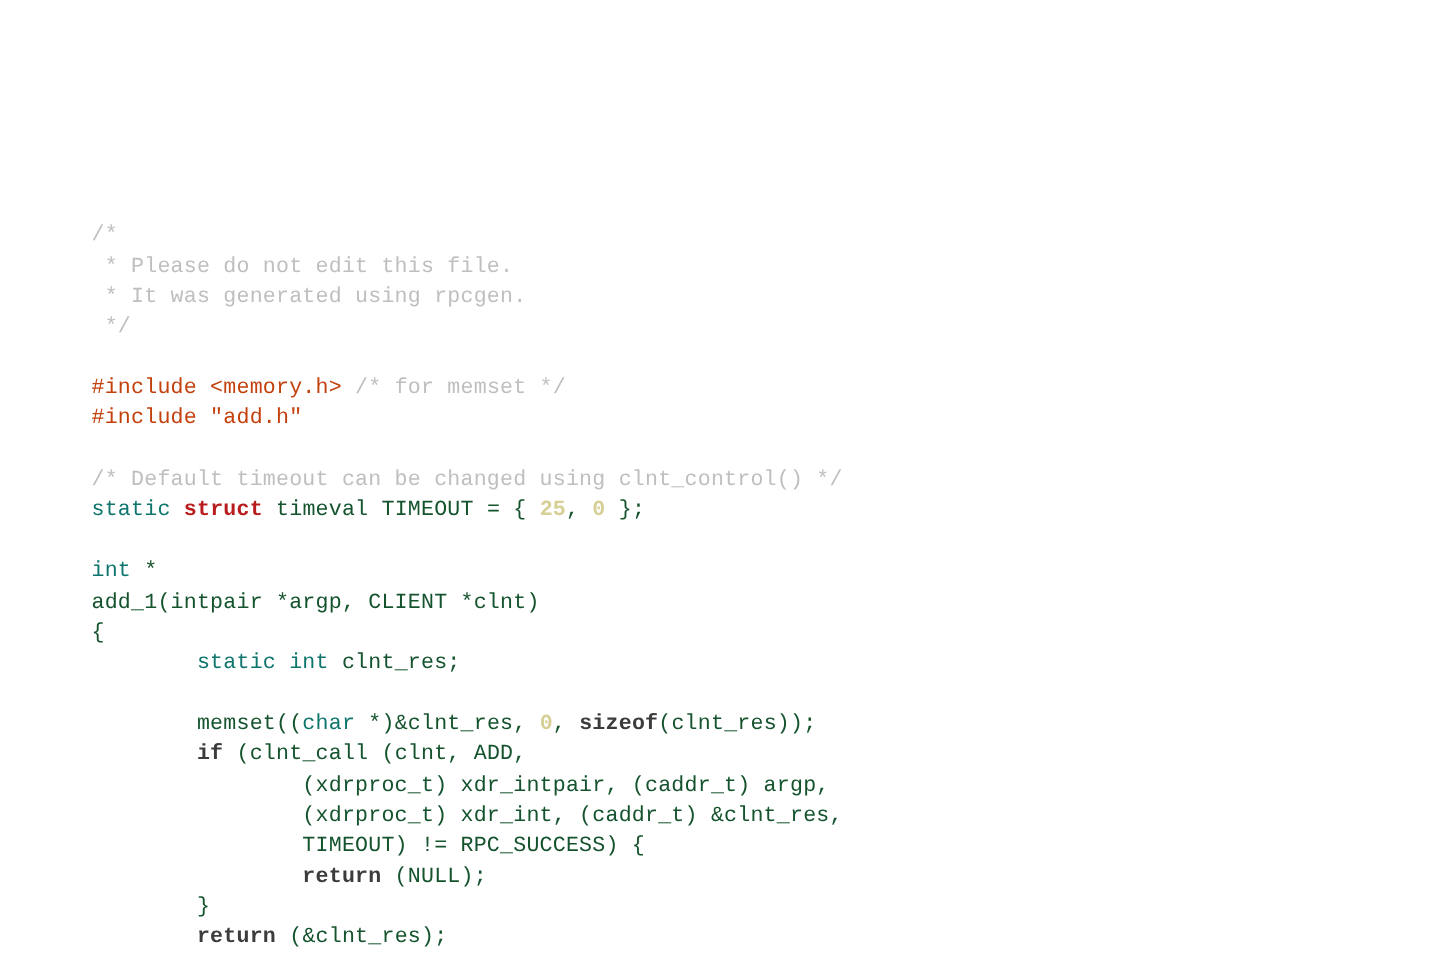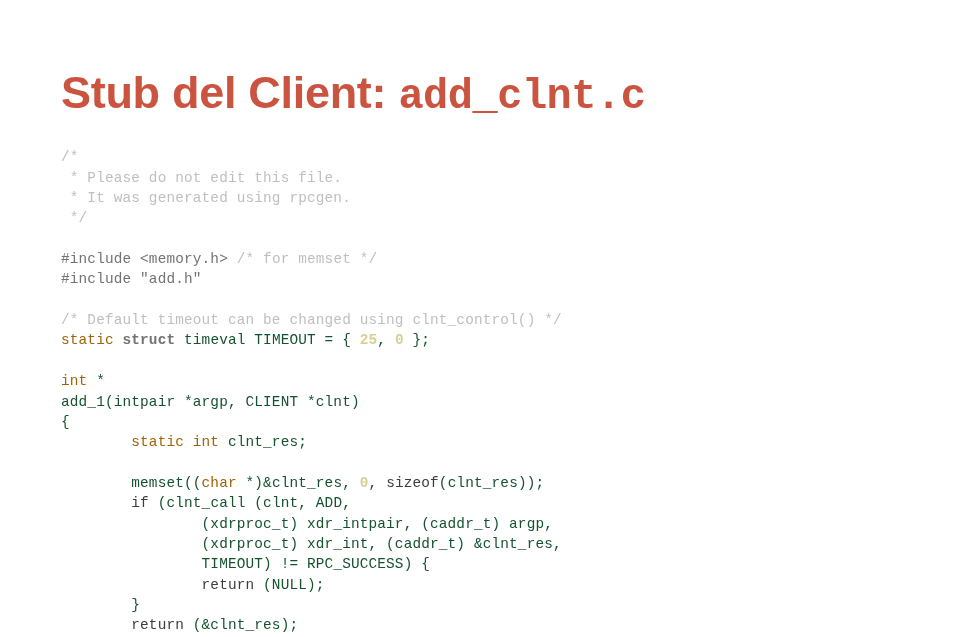--- a/index.html
+++ b/index.html
@@ -55,31 +55,28 @@
     white-space: pre;
     letter-spacing: 0.15px;
   }
   .code-line {
     white-space: pre;
     min-height: 20.35px;
   }
 
   
   .tok-comment  { color: #bfbfbf; }
-  .tok-pre      { color: #737373; }
-  .tok-kw       { color: #a16207; }
-  .tok-kw-b     { color: #737373; font-weight: bold; }
+  .tok-pre      { color: #c2410c; }
+  .tok-kw       { color: #0f766e; }
+  .tok-kw-b     { color: #b91c1c; font-weight: bold; }
   .tok-num      { color: #d6cf96; font-weight: bold; }
   .tok-plain    { color: #14532d; }
-  .tok-bold     { color: #3c3c3c; font-weight: normal; }
+  .tok-bold     { color: #3c3c3c; font-weight: bold; }
 </style>
 </head>
 <body>
 
 <div class="slide">
 
-  <h1 class="slide-title">
-    <span class="title-prefix">Stub del Client: </span><span class="title-mono">add_clnt.c</span>
-  </h1>
 
   <pre class="code-block" id="code-block"><div class="code-line"><span class="tok-comment">/*</span></div><div class="code-line"><span class="tok-comment"> * Please do not edit this file.</span></div><div class="code-line"><span class="tok-comment"> * It was generated using rpcgen.</span></div><div class="code-line"><span class="tok-comment"> */</span></div><div class="code-line">&nbsp;</div><div class="code-line"><span class="tok-pre">#include &lt;memory.h&gt;</span><span class="tok-plain"> </span><span class="tok-comment">/* for memset */</span></div><div class="code-line"><span class="tok-pre">#include "add.h"</span></div><div class="code-line">&nbsp;</div><div class="code-line"><span class="tok-comment">/* Default timeout can be changed using clnt_control() */</span></div><div class="code-line"><span class="tok-kw">static</span><span class="tok-plain"> </span><span class="tok-kw-b">struct</span><span class="tok-plain"> timeval TIMEOUT = { </span><span class="tok-num">25</span><span class="tok-plain">, </span><span class="tok-num">0</span><span class="tok-plain"> };</span></div><div class="code-line">&nbsp;</div><div class="code-line"><span class="tok-kw">int</span><span class="tok-plain"> *</span></div><div class="code-line"><span class="tok-plain">add_1(intpair *argp, CLIENT *clnt)</span></div><div class="code-line"><span class="tok-plain">{</span></div><div class="code-line"><span class="tok-plain">        </span><span class="tok-kw">static int</span><span class="tok-plain"> clnt_res;</span></div><div class="code-line">&nbsp;</div><div class="code-line"><span class="tok-plain">        memset((</span><span class="tok-kw">char</span><span class="tok-plain"> *)&amp;clnt_res, </span><span class="tok-num">0</span><span class="tok-plain">, </span><span class="tok-bold">sizeof</span><span class="tok-plain">(clnt_res));</span></div><div class="code-line"><span class="tok-plain">        </span><span class="tok-bold">if</span><span class="tok-plain"> (clnt_call (clnt, ADD,</span></div><div class="code-line"><span class="tok-plain">                (xdrproc_t) xdr_intpair, (caddr_t) argp,</span></div><div class="code-line"><span class="tok-plain">                (xdrproc_t) xdr_int, (caddr_t) &amp;clnt_res,</span></div><div class="code-line"><span class="tok-plain">                TIMEOUT) != RPC_SUCCESS) {</span></div><div class="code-line"><span class="tok-plain">                </span><span class="tok-bold">return</span><span class="tok-plain"> (NULL);</span></div><div class="code-line"><span class="tok-plain">        }</span></div><div class="code-line"><span class="tok-plain">        </span><span class="tok-bold">return</span><span class="tok-plain"> (&amp;clnt_res);</span></div><div class="code-line"></div></pre>
 
 </div>
 
 </body></html>

